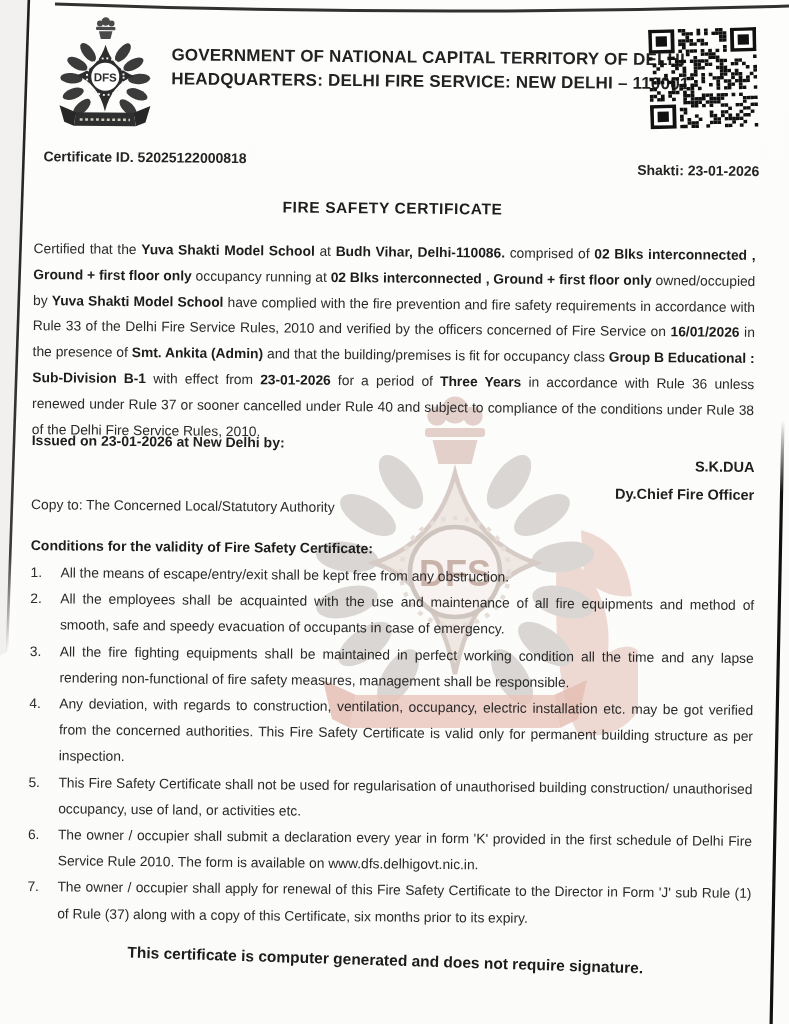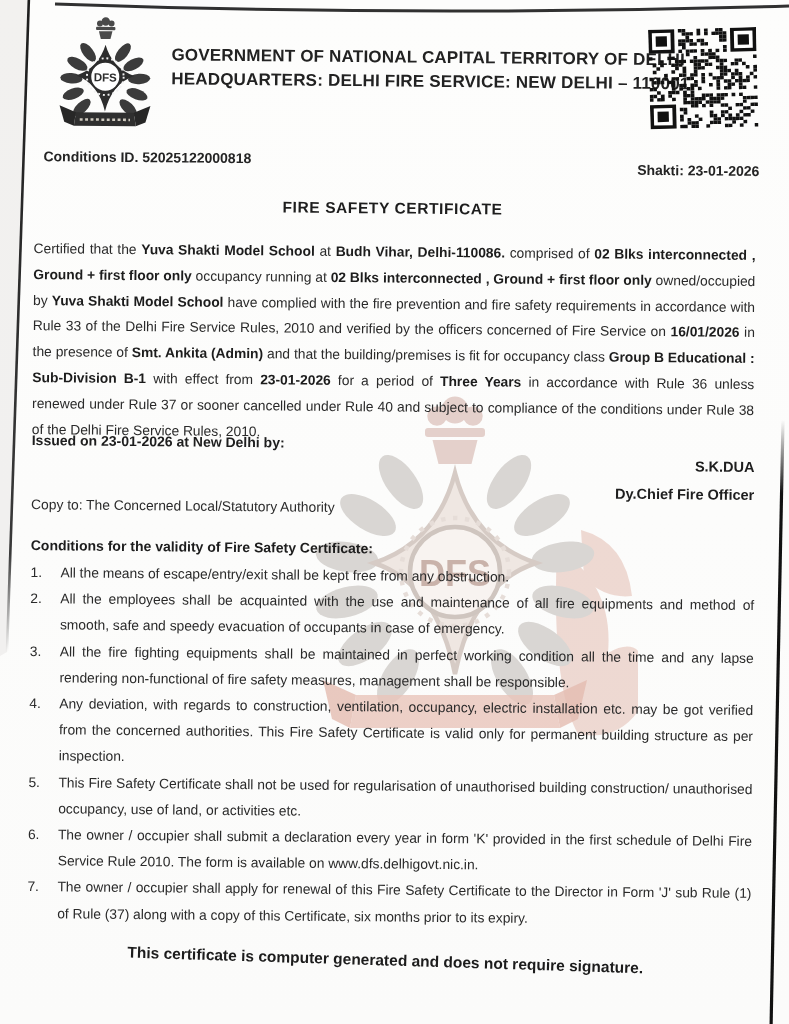--- a/index.html
+++ b/index.html
@@ -423,21 +423,21 @@
           <rect x="41.0" y="95.9" width="3.7" height="3.4" fill="#111"></rect>
           <rect x="44.7" y="95.9" width="3.7" height="3.4" fill="#111"></rect>
           <rect x="55.9" y="95.9" width="3.7" height="3.4" fill="#111"></rect>
           <rect x="74.5" y="95.9" width="3.7" height="3.4" fill="#111"></rect>
           <rect x="78.2" y="95.9" width="3.7" height="3.4" fill="#111"></rect>
           <rect x="89.4" y="95.9" width="3.7" height="3.4" fill="#111"></rect>
           <rect x="104.3" y="95.9" width="3.7" height="3.4" fill="#111"></rect>
         </svg></div>
 
     <div class="appline">
-      <span>Conditions ID.</span>
+      <span>Certificate ID.</span>
       <span>52025122000818</span>
     </div>
     <div class="dated">
       <span>Shakti:</span>
       <span>23-01-2026</span>
     </div>
 
     <div class="title">FIRE SAFETY CERTIFICATE</div>
 
     <div class="para"><span>Certified that the </span><span class="b">Yuva Shakti Model School</span><span> at </span><span class="b">Budh Vihar, Delhi-110086.</span><span> comprised of </span><span class="b">02 Blks interconnected , Ground + first floor only</span><span> occupancy running at </span><span class="b">02 Blks interconnected , Ground + first floor only</span><span> owned/occupied by </span><span class="b">Yuva Shakti Model School</span><span> have complied with the fire prevention and fire safety requirements in accordance with Rule 33 of the Delhi Fire Service Rules, 2010 and verified by the officers concerned of Fire Service on </span><span class="b">16/01/2026</span><span> in the presence of </span><span class="b">Smt. Ankita (Admin)</span><span>  and that the building/premises is fit for occupancy class </span><span class="b">Group B Educational : Sub-Division B-1</span><span> with effect from </span><span class="b">23-01-2026</span><span> for a period of </span><span class="b">Three Years</span><span> in accordance with Rule 36 unless renewed under Rule 37 or sooner cancelled under Rule 40 and subject to compliance of the conditions under Rule 38 of the Delhi Fire Service Rules, 2010.</span></div>

